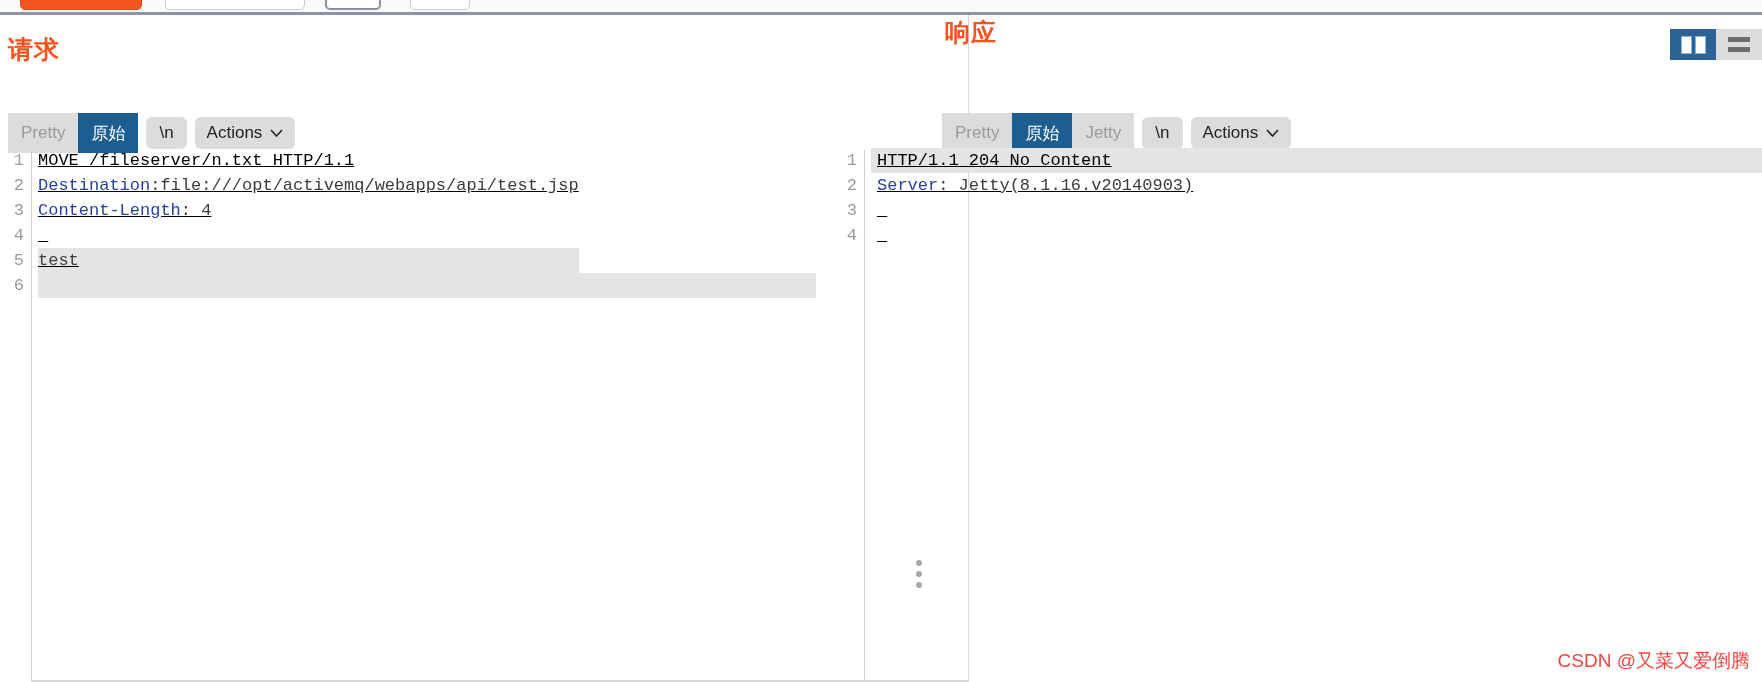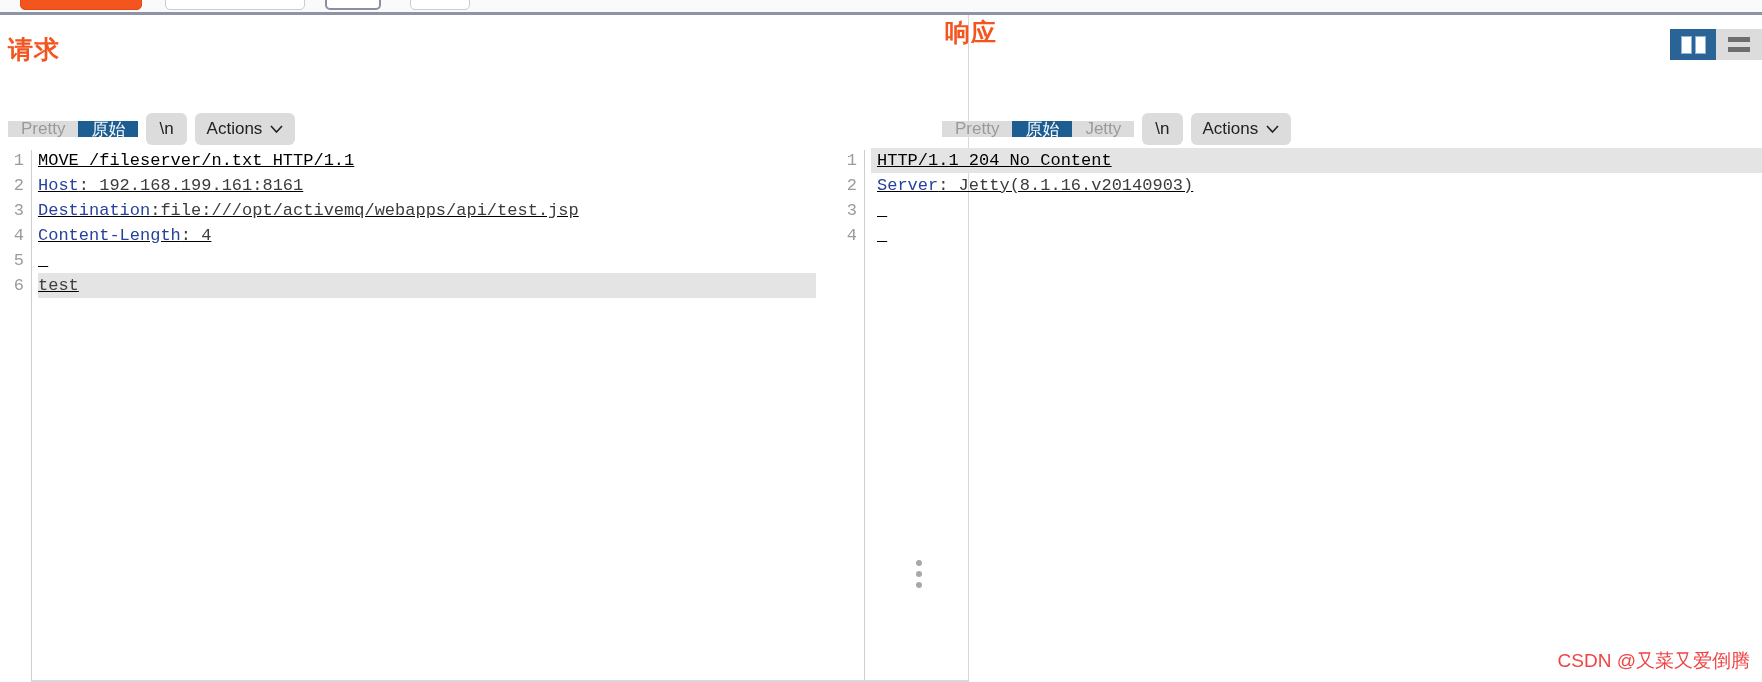--- a/index.html
+++ b/index.html
@@ -38,21 +38,21 @@
   .req-title { position: absolute; left: 8px; top: 33px; }
   .res-title { position: absolute; left: 945px; top: 16px; }
 
   
   .pillrow { position: absolute; display: flex; align-items: center; gap: 8px; }
   .req-pillrow { left: 8px; top: 113px; }
   .res-pillrow { left: 942px; top: 113px; }
 
   .pillgroup {
     display: flex; background: #dcdcdc; border-radius: 0; overflow: hidden;
-    height: 16px; align-items: stretch;
+    height: 40px; align-items: stretch;
   }
   .pill {
     display: flex; align-items: center; justify-content: center;
     padding: 0 13px; font-size: 17px; color: #9a9a9a;
     background: #dcdcdc; white-space: nowrap;
   }
   .pill.active { background: #1d5e92; color: #ffffff; }
 
   .pill-single {
     display: flex; align-items: center; justify-content: center;
@@ -193,21 +193,20 @@
         <div class="ln">2</div>
         <div class="ln">3</div>
         <div class="ln">4</div>
         <div class="ln">5</div>
         <div class="ln">6</div>
       </div>
     <div class="vsep"></div>
     <div class="hlband" style="top: 125px;"></div>
       <div class="code" id="req-code">
         <div class="row"><span>MOVE /fileserver/n.txt HTTP/1.1</span></div>
-        <div class="row"><span class="hdr">Host</span><span class="val">: 192.168.199.161:8161</span></div>
         <div class="row"><span class="hdr">Destination</span><span class="val">:file:///opt/activemq/webapps/api/test.jsp</span></div>
         <div class="row"><span class="hdr">Content-Length</span><span class="val">: 4</span></div>
         <div class="row">&nbsp;</div>
         <div class="row hl"><span class="bodytxt">test</span></div>
       </div>
   </div>
 
   <div class="req-bottom-border"></div>
   <div class="panel-divider"></div>
 

